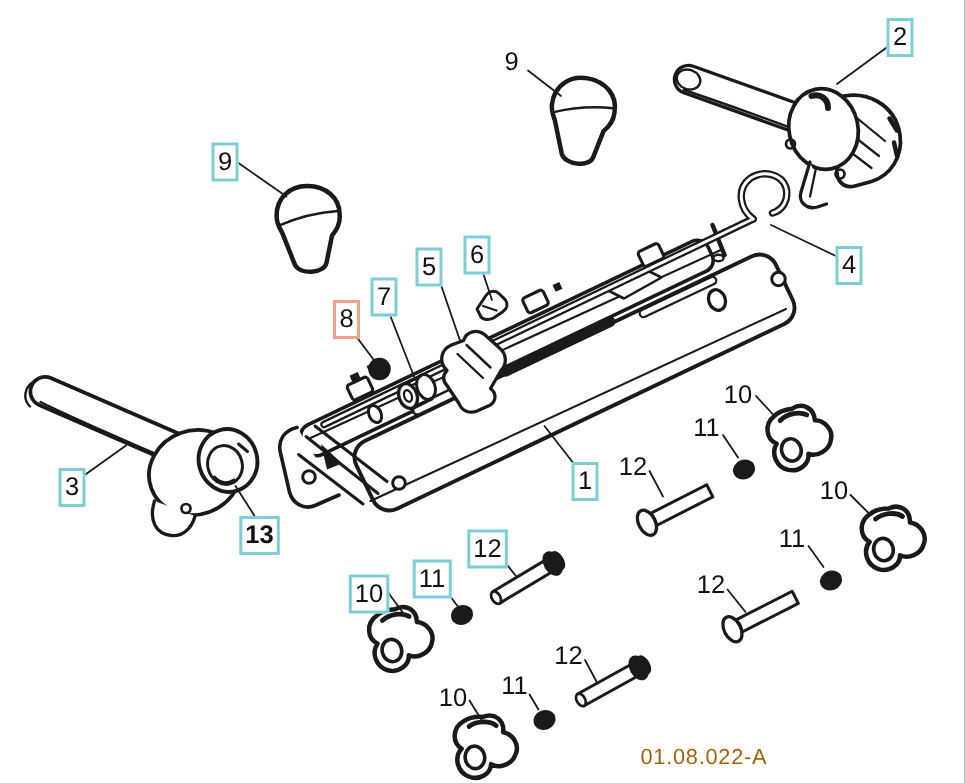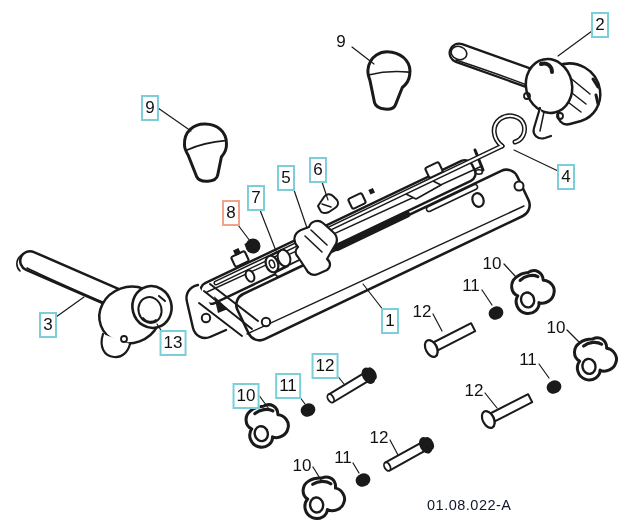--- a/index.html
+++ b/index.html
@@ -17,21 +17,21 @@
     font:400 17px/1 "Liberation Sans",sans-serif;color:#111;
     white-space:nowrap;text-align:center;
   }
   .callout.boxed{
     background:#fff;border:2px solid var(--cyan);padding:2px 2px 3px;
     min-width:10px;
   }
   .callout.boxed.orange{border-color:var(--orange);}
   .drawing-number{
     position:absolute;left:427px;top:497px;
-    font:400 14.5px/1.2 "Liberation Sans",sans-serif;color:#0f172a;
+    font:400 14.5px/1.2 "Liberation Sans",sans-serif;color:#a16207;
     letter-spacing:.5px;
   }
 </style>
 </head>
 <body>
 
 <div id="stage">
 
   <svg id="drawing" width="643" height="522" viewBox="0 0 643 522" fill="none" stroke-linecap="round" stroke-linejoin="round">
 
@@ -246,21 +246,21 @@
       <div class="callout" style="left: 341px; top: 41px;">9</div>
       <div class="callout boxed" style="left: 600px; top: 25px;">2</div>
       <div class="callout boxed" style="left: 150px; top: 108px;">9</div>
       <div class="callout boxed" style="left: 566px; top: 177px;">4</div>
       <div class="callout boxed" style="left: 318px; top: 170px;">6</div>
       <div class="callout boxed" style="left: 286px; top: 178px;">5</div>
       <div class="callout boxed" style="left: 256px; top: 198px;">7</div>
       <div class="callout boxed orange" style="left: 231px; top: 213px;">8</div>
       <div class="callout boxed" style="left: 390px; top: 321px;">1</div>
       <div class="callout boxed" style="left: 48px; top: 325px;">3</div>
-      <div class="callout boxed" style="left: 173px; top: 343px;">13</div>
+      <div class="callout boxed" style="left: 173px; top: 357px; font-weight: bold;">13</div>
       <div class="callout boxed" style="left: 246px; top: 396px;">10</div>
       <div class="callout boxed" style="left: 288px; top: 386px;">11</div>
       <div class="callout boxed" style="left: 325px; top: 366px;">12</div>
       <div class="callout" style="left: 422px; top: 311px;">12</div>
       <div class="callout" style="left: 471px; top: 285px;">11</div>
       <div class="callout" style="left: 492px; top: 263px;">10</div>
       <div class="callout" style="left: 556px; top: 327px;">10</div>
       <div class="callout" style="left: 528px; top: 359px;">11</div>
       <div class="callout" style="left: 474px; top: 390px;">12</div>
       <div class="callout" style="left: 302px; top: 465px;">10</div>

